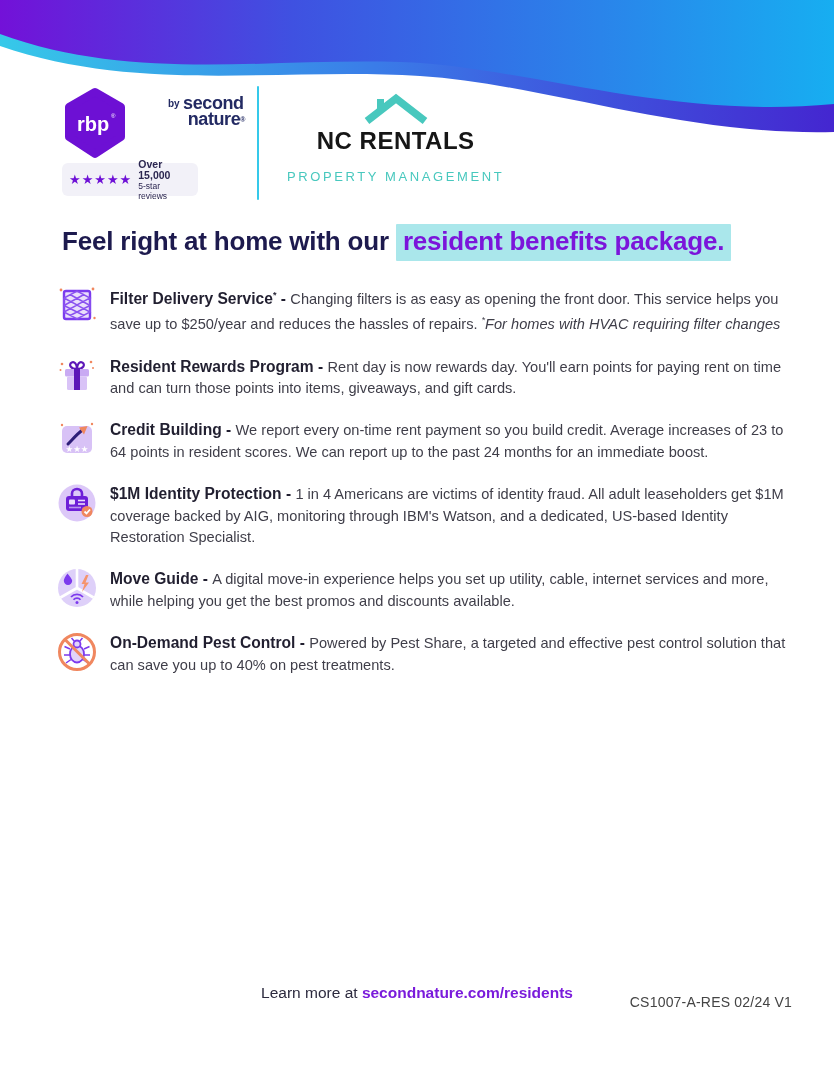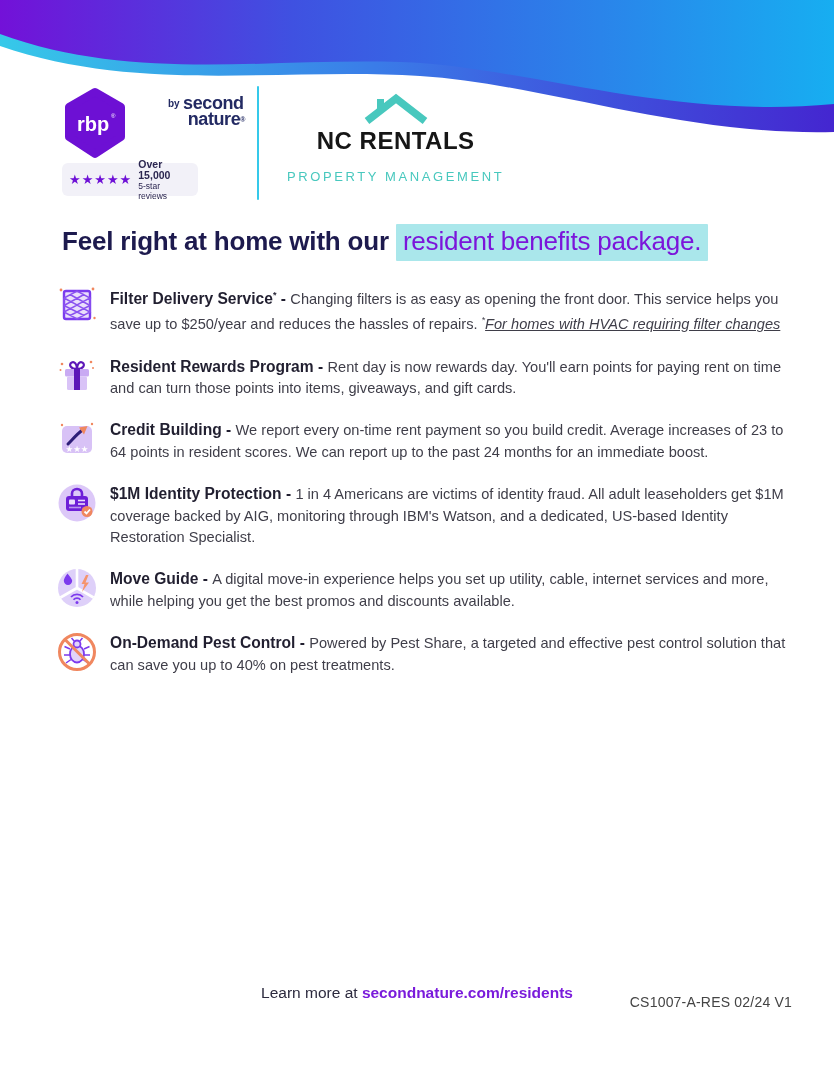--- a/index.html
+++ b/index.html
@@ -34,31 +34,31 @@
   .reviews-line1{font-size:10.5px;font-weight:700;color:#2b2650;line-height:11px;}
   .reviews-line2{font-size:8.5px;color:#2b2650;line-height:10px;}
   .divider{width:2px;height:114px;background:var(--cyan);border-radius:1px;margin:0 28px 0 12px;}
   .nc-col{display:flex;flex-direction:column;align-items:center;margin-top:6px;}
   .nc-name{font-size:24px;font-weight:800;color:var(--nc-black);letter-spacing:0.5px;line-height:26px;margin-top:2px;}
   .nc-tagline{font-size:13px;color:var(--teal);letter-spacing:2.6px;margin-top:15px;}
 
   
   .headline{position:absolute;top:226px;left:62px;margin:0;font-size:26px;white-space:nowrap;
     font-weight:600;color:var(--navy);letter-spacing:-0.2px;}
-  .headline .hl{font-weight:400;color:var(--headline-purple);background:var(--highlight);
+  .headline .hl{font-weight:700;color:var(--headline-purple);background:var(--highlight);
     padding:2px 7px 5px 7px;border-radius:1px;}
 
   
   .benefits{position:absolute;top:284px;left:56px;width:744px;}
   .benefit{display:flex;align-items:flex-start;gap:12px;margin-bottom:19px;}
   .bicon{width:42px;height:42px;flex-shrink:0;display:flex;align-items:center;justify-content:center;}
   .btext{margin:1px 0 0 0;font-size:14.6px;line-height:21.4px;color:var(--body-text);width:688px;}
   .btitle{font-weight:700;font-size:15.6px;color:var(--title-text);}
   .sup{font-size:9px;vertical-align:super;font-weight:700;color:var(--title-text);}
-  .bnote{font-style:italic;margin-left:5px;text-decoration:underline;}
+  .bnote{font-style:italic;margin-left:5px;}
   .bnote-ast{font-style:italic;font-size:9px;vertical-align:super;}
 
   
   .learn{position:absolute;top:984px;left:0;width:834px;text-align:center;margin:0;
     font-size:15.5px;color:#2c2a3e;}
   .learn a{color:var(--link-purple);font-weight:700;text-decoration:none;text-align:center;}
   .doc-code{position:absolute;top:994px;right:42px;font-size:14px;color:#444;letter-spacing:0.2px;text-align:center;}
 </style>
 </head>
 <body>

